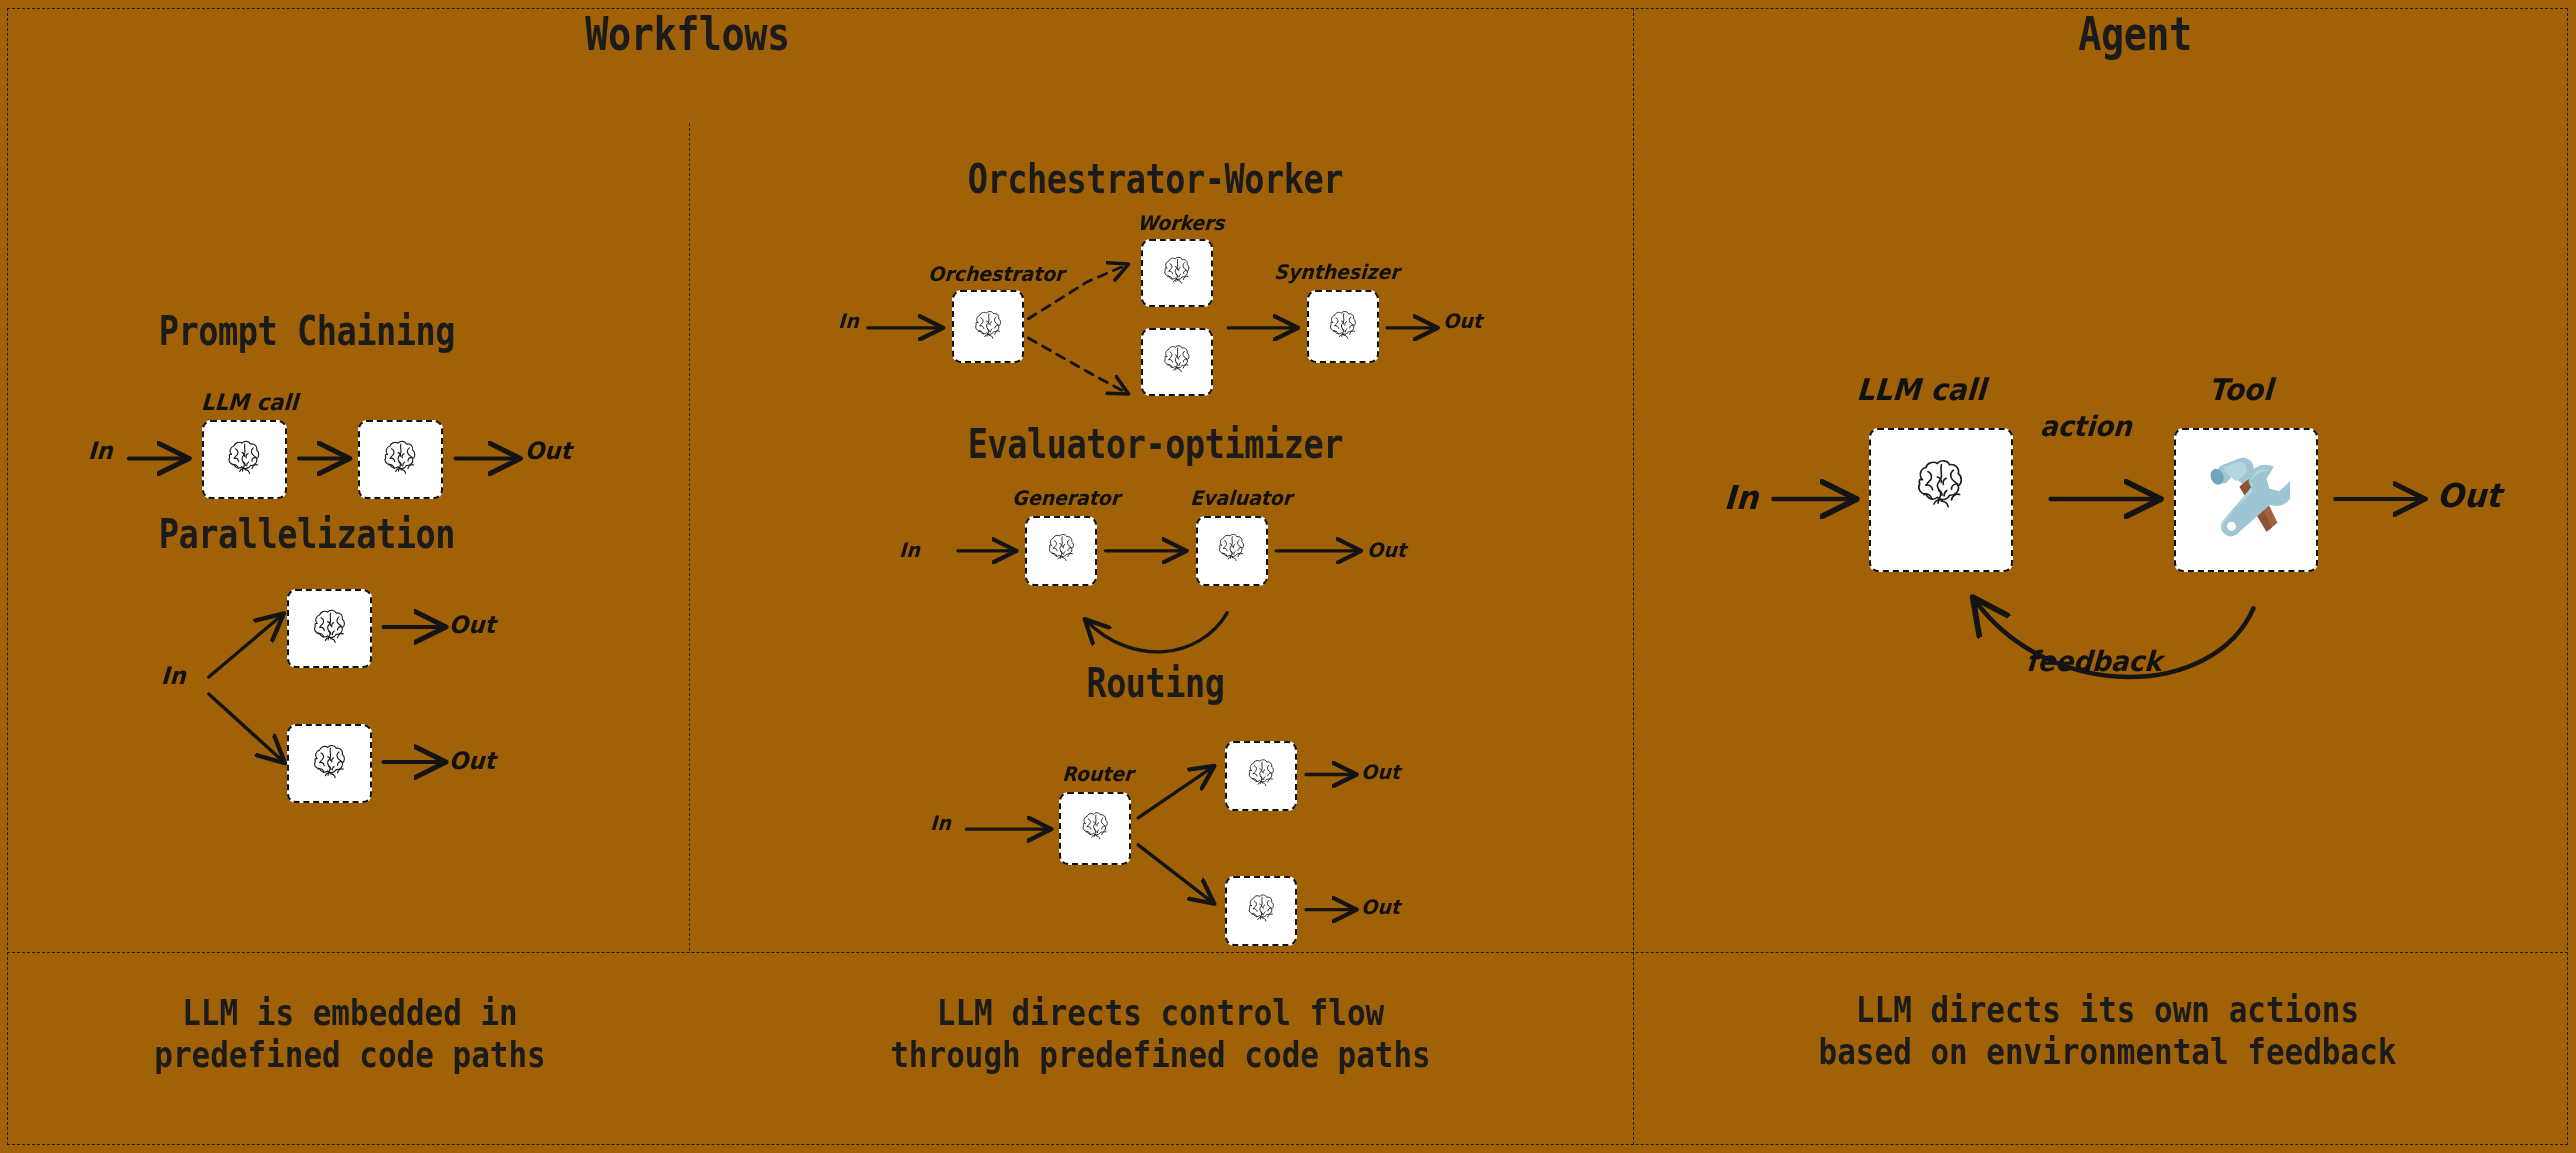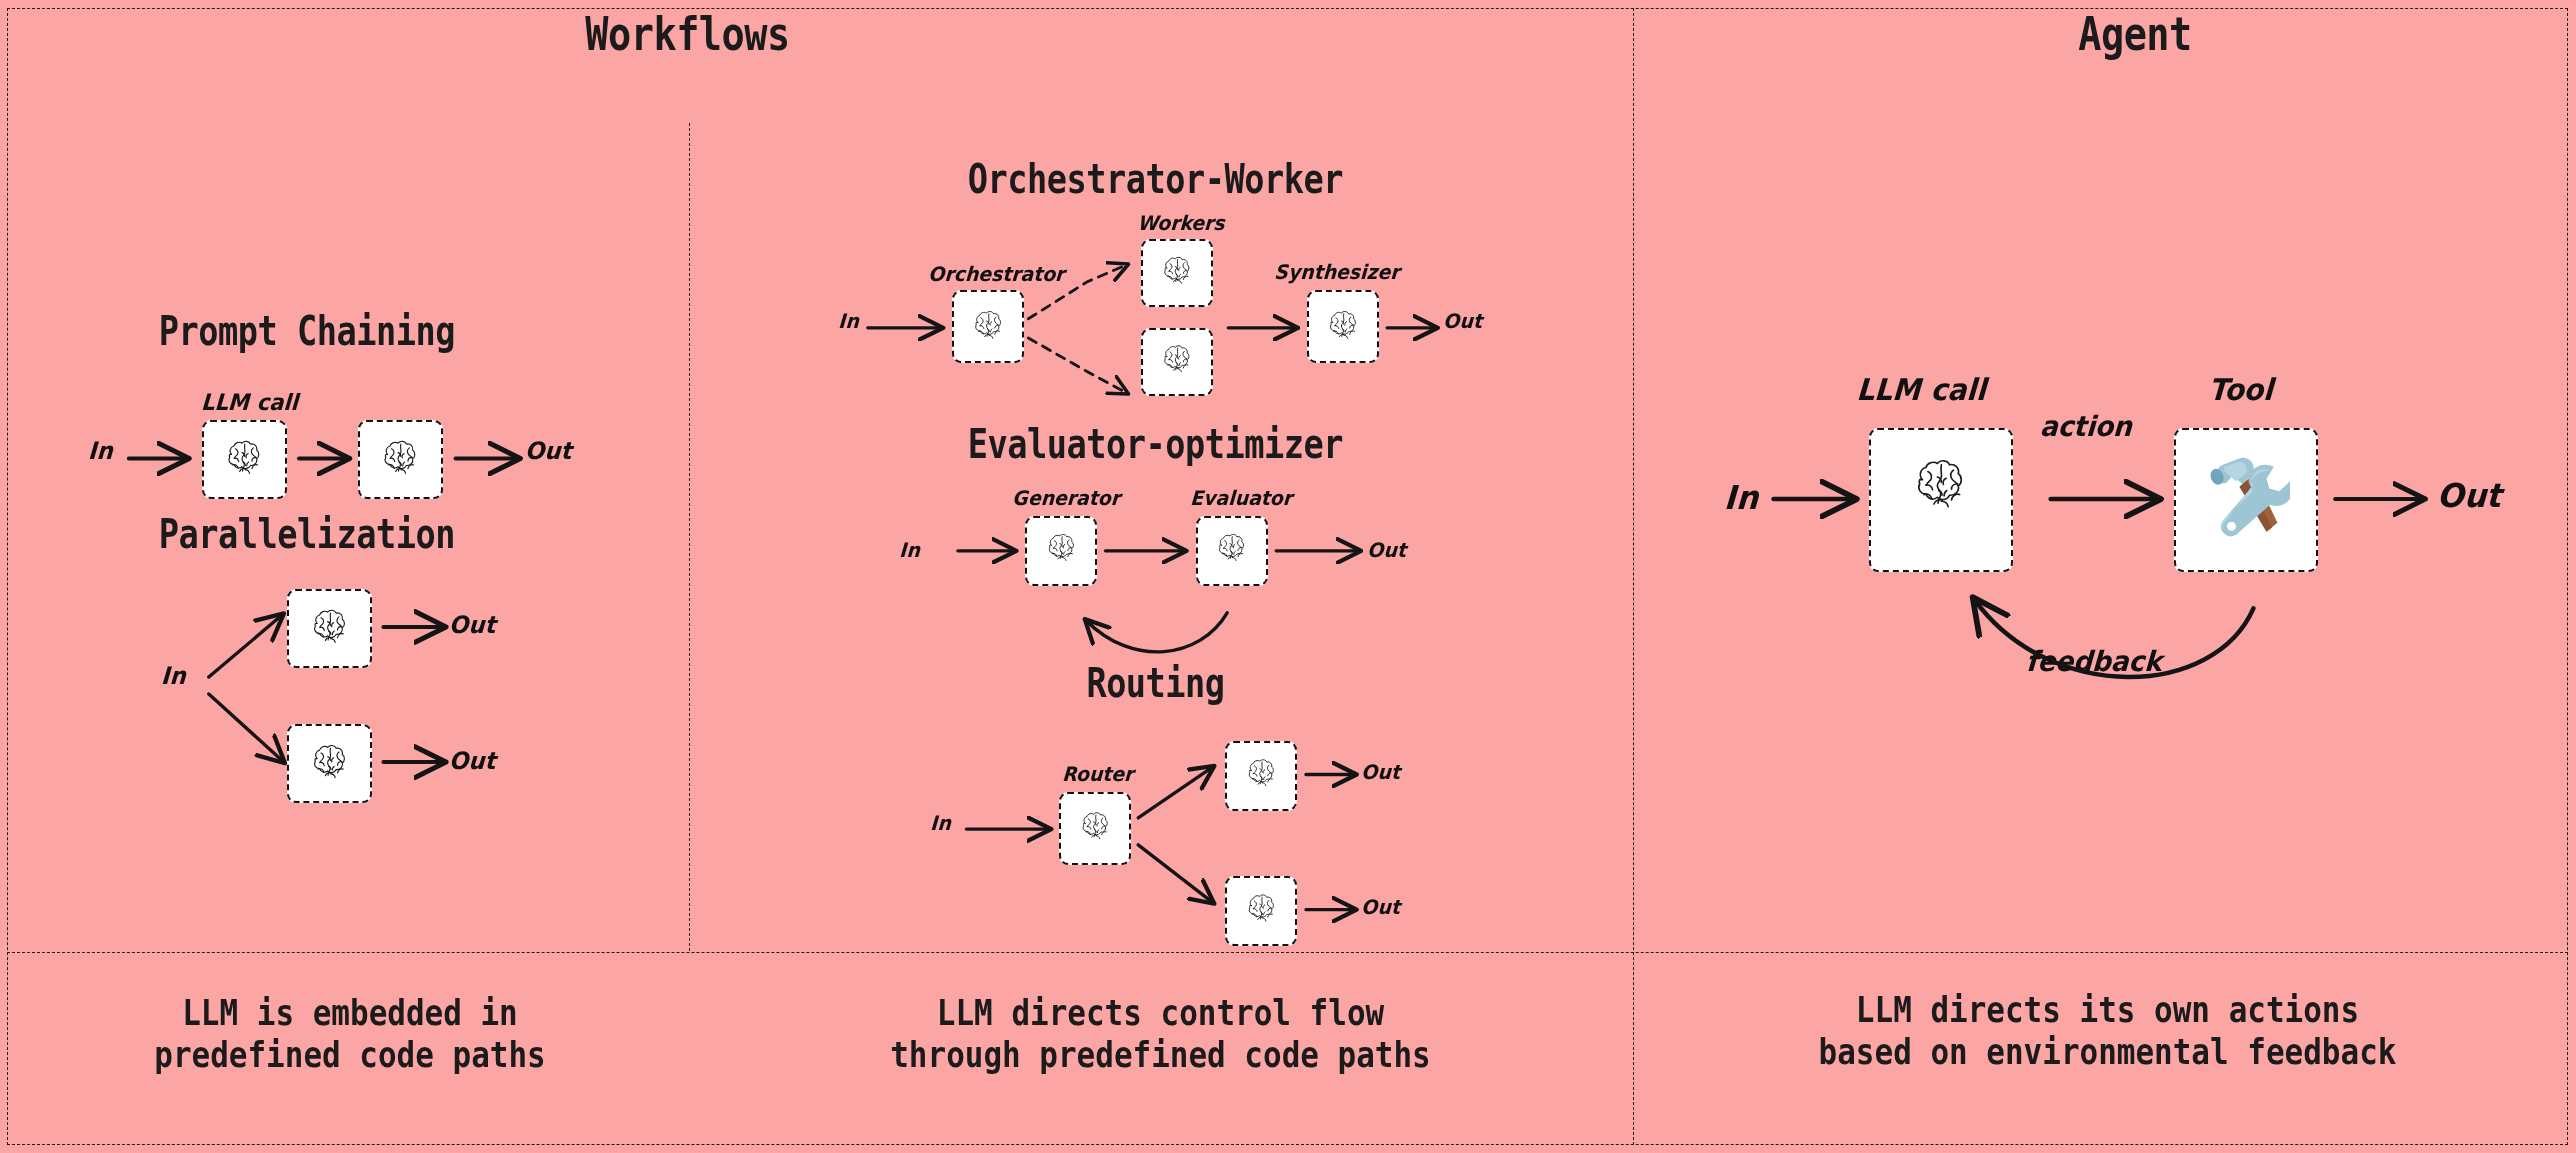--- a/index.html
+++ b/index.html
@@ -1,17 +1,17 @@
 <!DOCTYPE html>
 <html style="font-size:9px"><head>
 <meta charset="utf-8">
 <style>
   html,body{margin:0;padding:0;background:#fff;}
   body{font-family:"DejaVu Sans",sans-serif;}
-  #stage{position:relative;width:2576px;height:1153px;background:#fca5a5;overflow:hidden;}
+  #stage{position:relative;width:2576px;height:1153px;background:#a16207;overflow:hidden;}
 
   
   .frame{position:absolute;left:6.8px;top:8px;width:2561px;height:1137px;
          border:1.7px dashed #1a1a1a;box-sizing:border-box;}
   .vdiv-main{position:absolute;top:8px;left:1633px;width:0;height:1137px;
              border-left:1.7px dashed #1a1a1a;}
   .vdiv-inner{position:absolute;top:123px;left:689px;width:0;height:828px;
               border-left:1.7px dashed #2a2a2a;}
   .hdiv{position:absolute;left:6.8px;top:952px;width:2561px;height:0;
         border-top:1.7px dashed #1a1a1a;}

